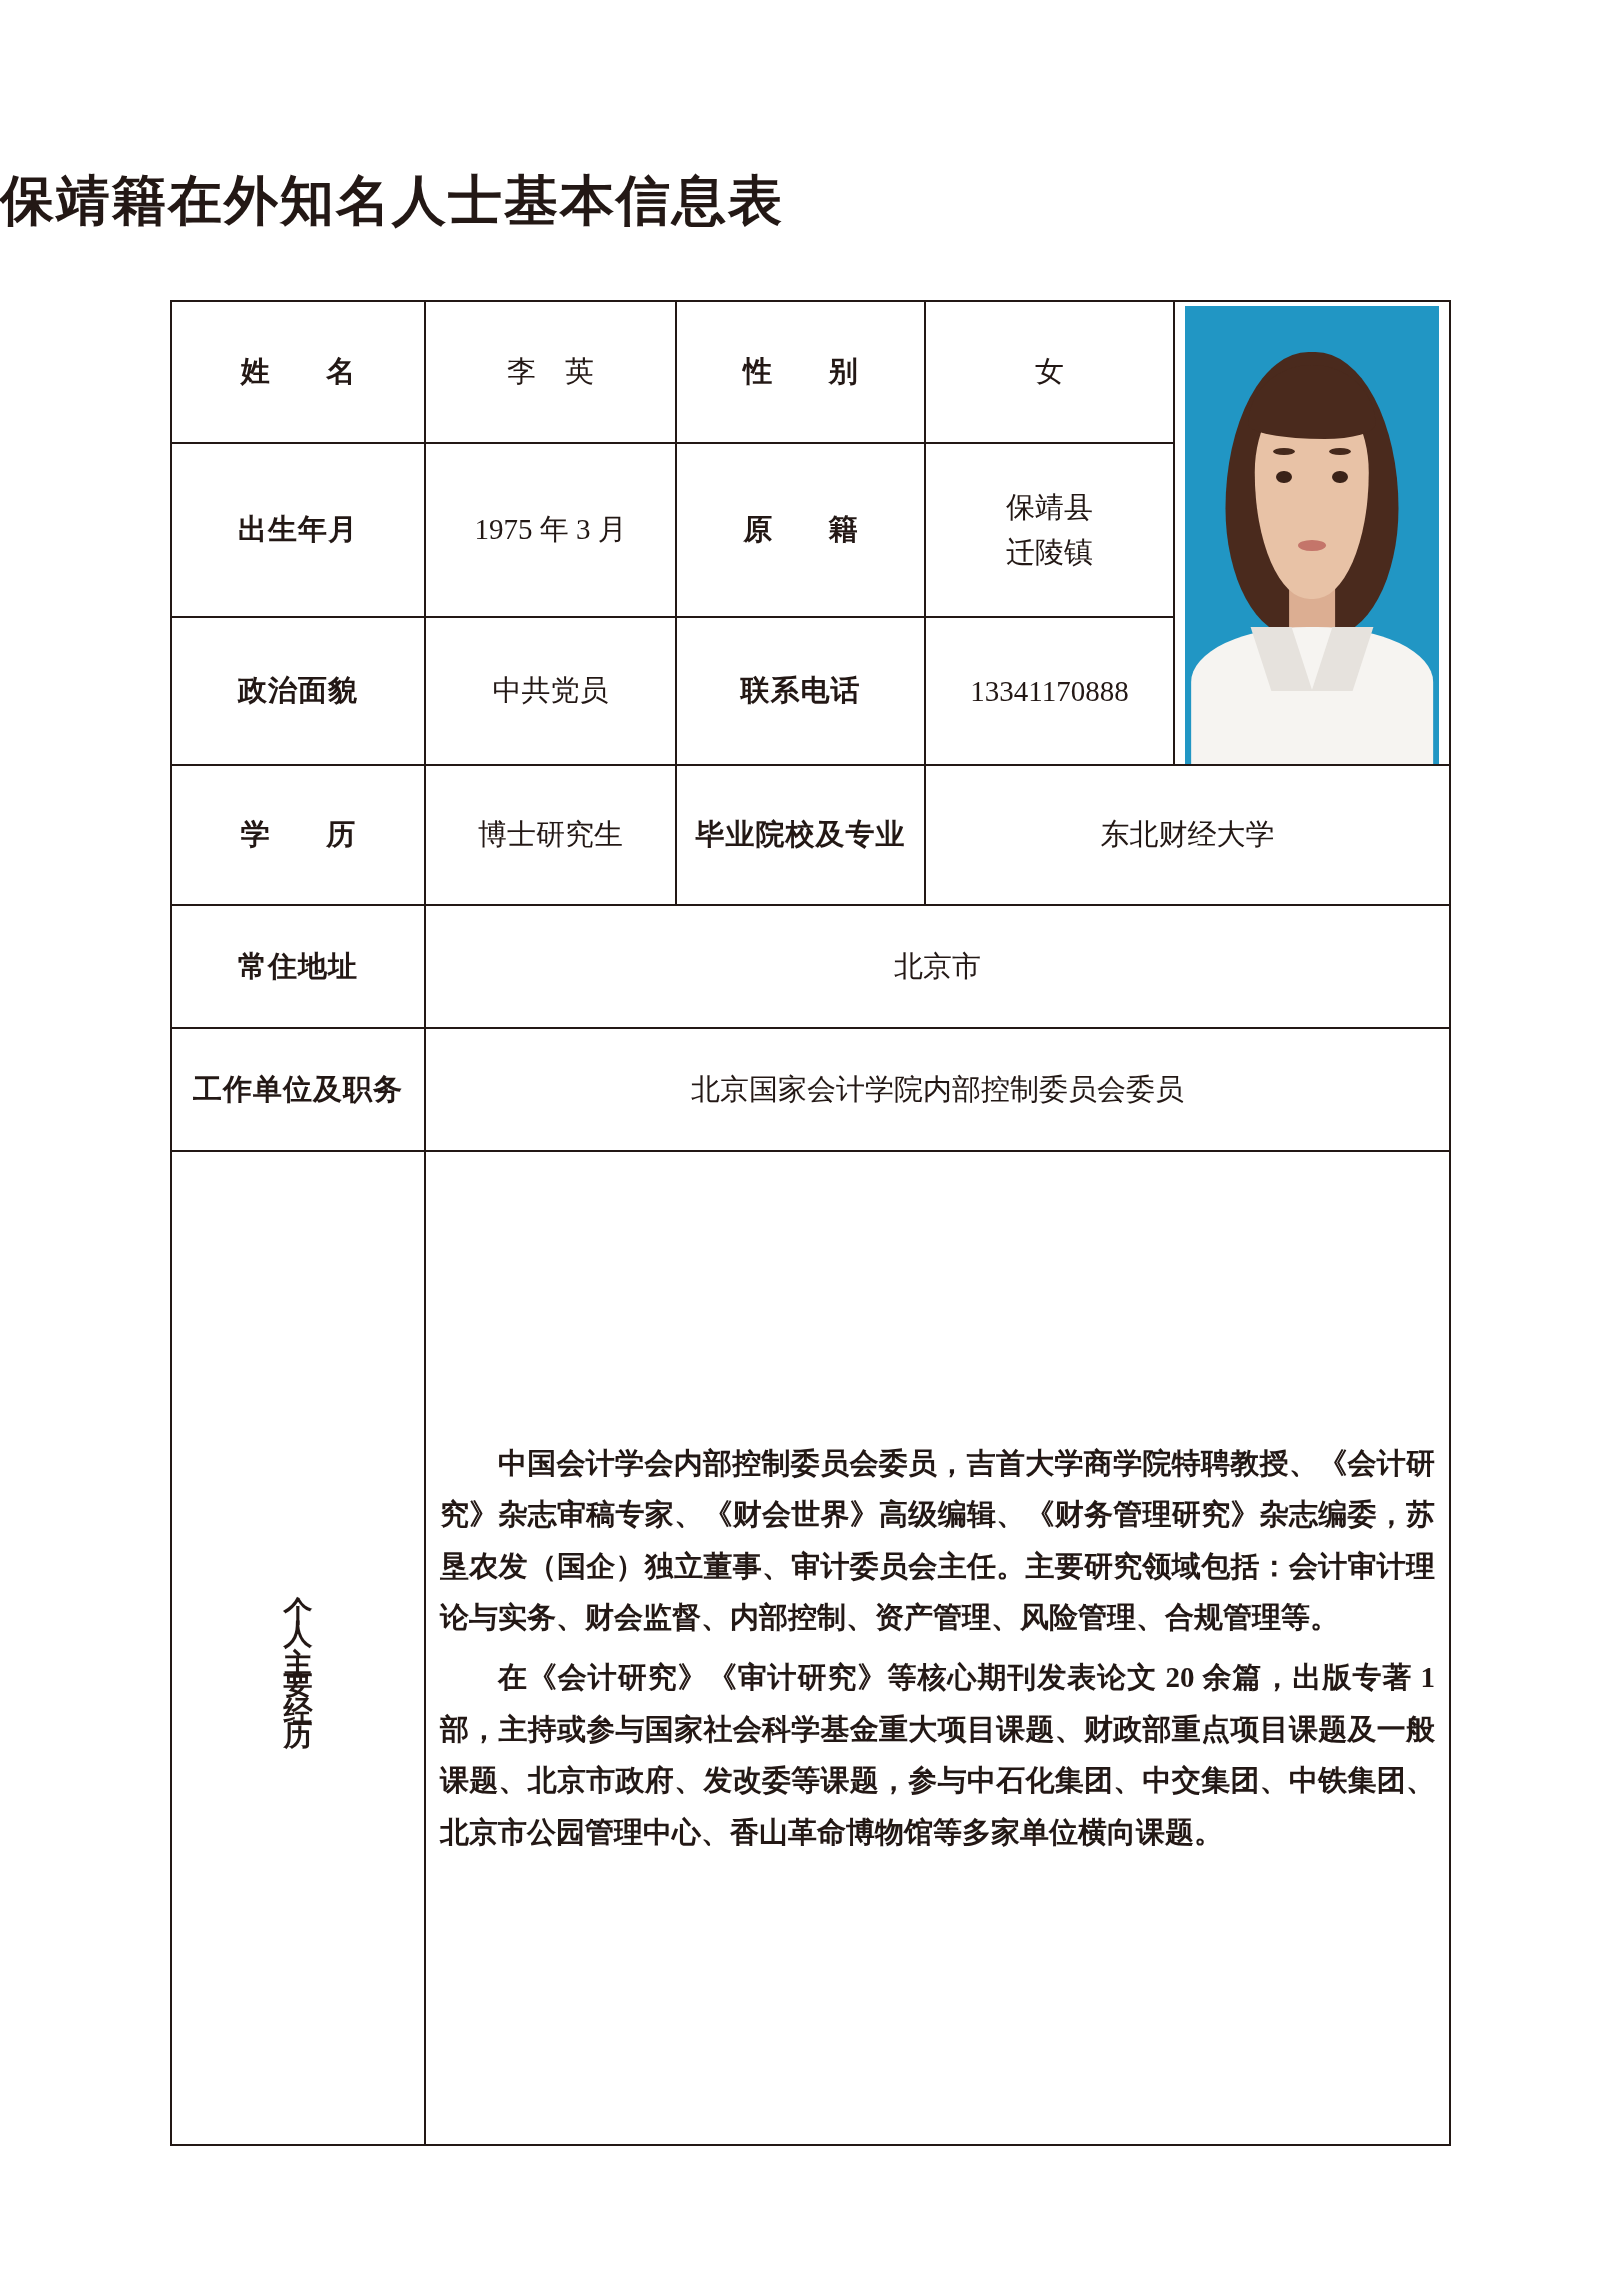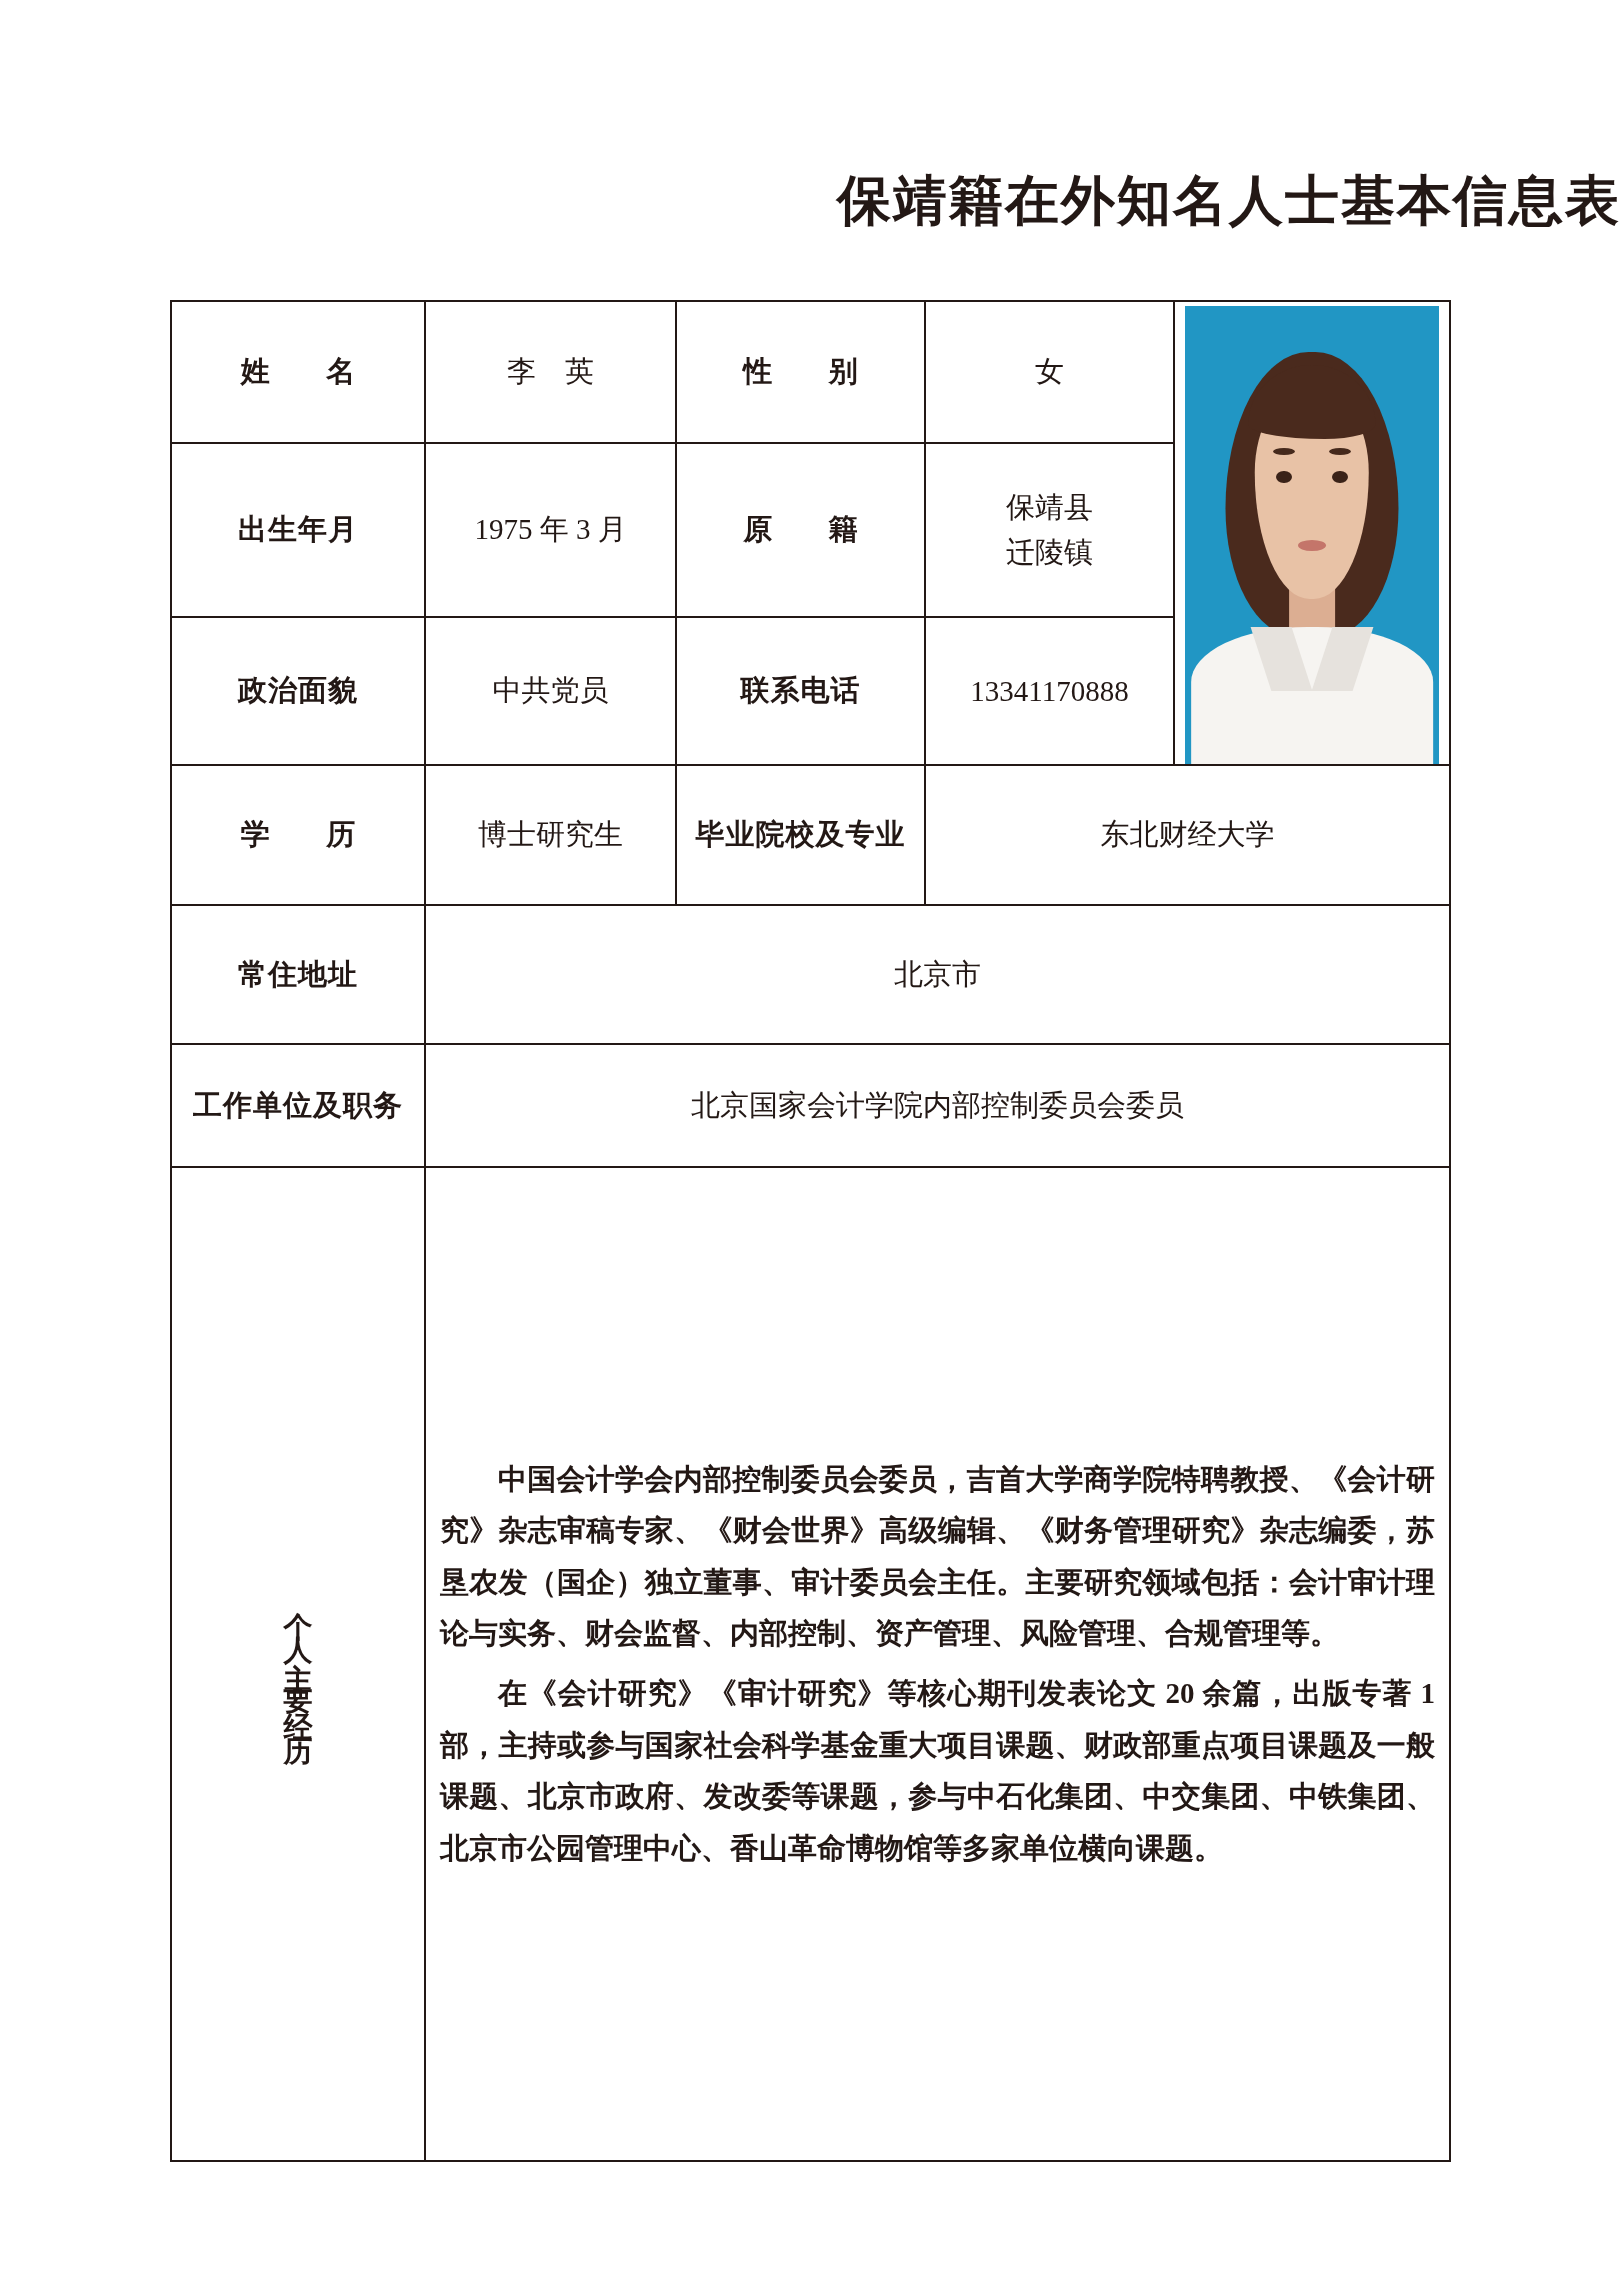--- a/index.html
+++ b/index.html
@@ -16,21 +16,21 @@
     position: relative;
     overflow: hidden;
   }
 
   
   .page-title {
     position: absolute;
     top: 165px;
     left: 0;
     width: 1621px;
-    text-align: right;
+    text-align: left;
     font-size: 54px;
     font-weight: bold;
     letter-spacing: 2px;
     color: #231815;
     font-family: Liberation Mono, monospace;
   }
 
   
   .info-table {
     position: absolute;
@@ -268,21 +268,21 @@
     </tr>
 
     <tr>
       <td class="lbl lbl-sp" style="height:140px">学　历</td>
       <td class="val">博士研究生</td>
       <td class="lbl">毕业院校及专业</td>
       <td class="val" colspan="2">东北财经大学</td>
     </tr>
 
     <tr>
-      <td class="lbl" style="height:139px">常住地址</td>
+      <td class="lbl" style="height:123px">常住地址</td>
       <td class="val" colspan="4">北京市</td>
     </tr>
 
     <tr>
       <td class="lbl" style="height:123px">工作单位及职务</td>
       <td class="val" colspan="4">北京国家会计学院内部控制委员会委员</td>
     </tr>
 
     <tr>
       <td class="exp-label-cell" style="height:994px">

